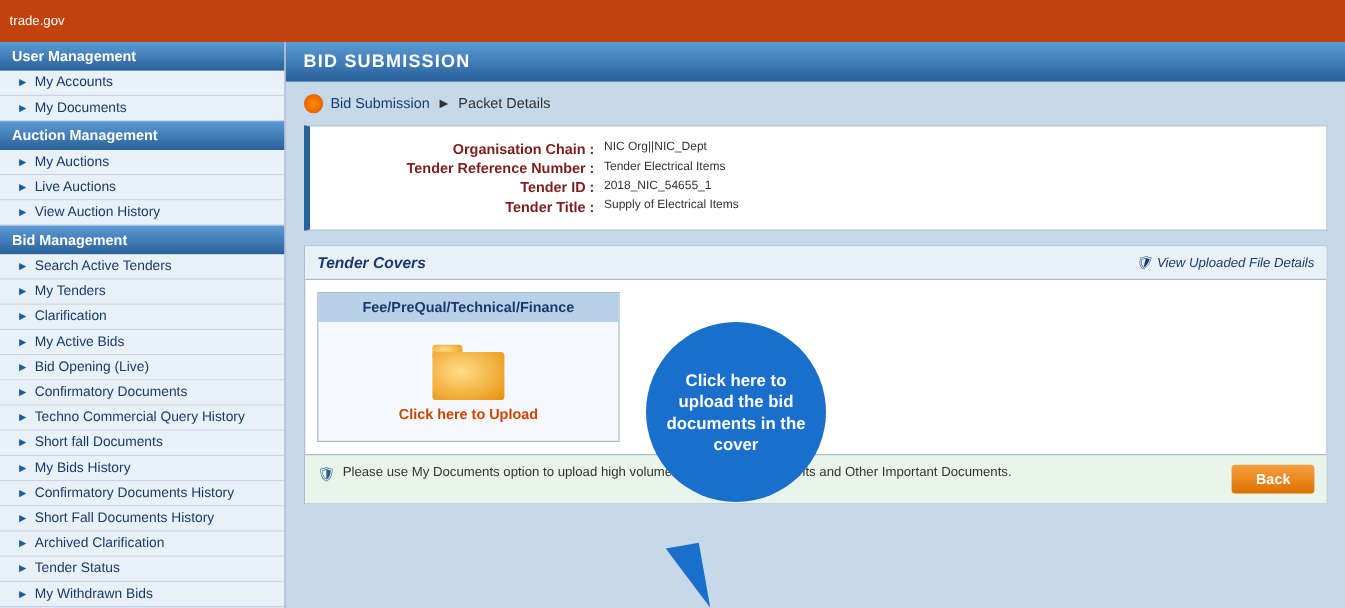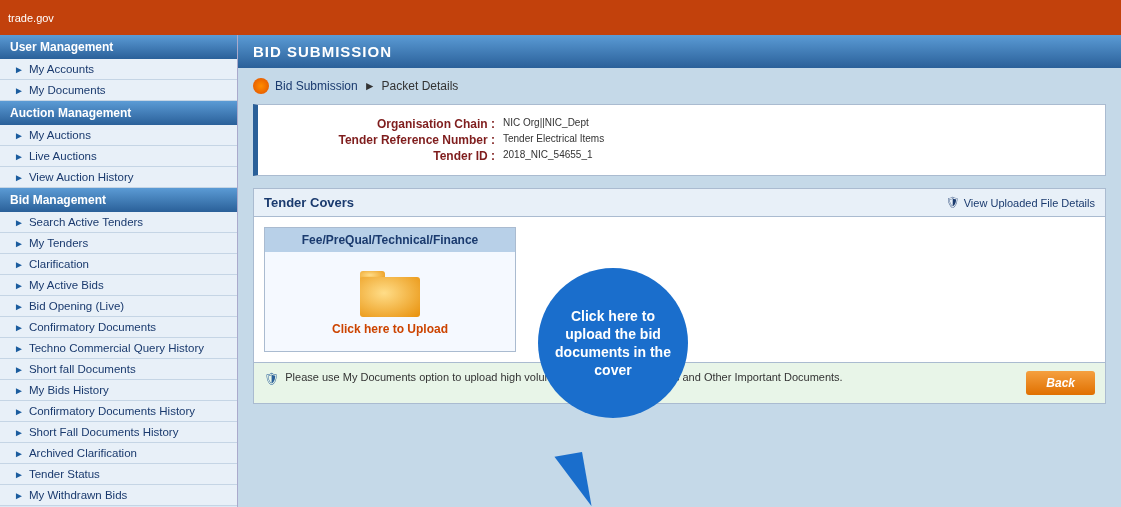--- a/index.html
+++ b/index.html
@@ -35,21 +35,21 @@
     .breadcrumb-current { color: #333; font-size: 12px; }
 
     
     .info-box { background: white; border: 1px solid #aabbd0; border-left: 5px solid #2a6099; padding: 10px 15px; margin-bottom: 12px; }
     .info-row { display: flex; margin: 2px 0; }
     .info-label { font-weight: bold; color: #7f1d1d; font-size: 12px; min-width: 230px; text-align: right; padding-right: 8px; }
     .info-value { color: #333; font-size: 10px; }
 
     
     .tender-covers-box { background: white; border: 1px solid #aabbd0; }
-    .tender-covers-header { display: flex; justify-content: space-between; align-items: center; background: #e8f0f8; border-bottom: 1px solid #aabbd0; padding: 6px 10px; }
+    .tender-covers-header { display: flex; justify-content: space-between; align-items: center; background: #e8f0f8; border-bottom: 1px solid #aabbd0; padding: 6px 10px; font-style: italic; }
     .tender-covers-title { font-weight: bold; color: #1a3a6e; font-size: 13px; }
     .view-uploaded { display: flex; align-items: center; color: #1a3a6e; font-size: 11px; cursor: pointer; }
     .view-uploaded-icon { margin-right: 4px; }
 
     
     .cover-grid { padding: 10px; }
     .cover-item { border: 1px solid #aabbd0; background: #f5f9ff; width: 252px; display: inline-block; vertical-align: top; }
     .cover-item-header { background: #b8d0e8; text-align: center; padding: 5px; font-weight: bold; color: #1a3a6e; font-size: 12px; }
     .cover-item-body { display: flex; flex-direction: column; align-items: center; justify-content: center; padding: 15px 10px; cursor: pointer; }
     .folder-icon { width: 60px; height: 50px; position: relative; cursor: pointer; }
@@ -57,21 +57,21 @@
     .folder-tab { width: 25px; height: 10px; background: radial-gradient(ellipse at 40% 40%, #ffdd88, #e8900a); border-radius: 3px 3px 0 0; position: absolute; top: 4px; left: 0; }
     .upload-label { color: #cc4400; font-weight: bold; font-size: 12px; margin-top: 5px; }
 
     
     .notice-bar { background: #e8f5e8; border-top: 1px solid #aabbd0; padding: 8px 10px; display: flex; align-items: flex-start; }
     .notice-icon { color: #2a6099; margin-right: 6px; margin-top: 1px; }
     .notice-text { color: #333; font-size: 11px; flex: 1; }
 
     
     .back-btn-area { display: flex; justify-content: flex-end; padding: 8px 10px; background: #e8f0f8; border-top: 1px solid #aabbd0; }
-    .back-btn { background: linear-gradient(to bottom, #f5a040, #e07000); color: white; border: none; padding: 5px 20px; font-size: 12px; font-weight: bold; border-radius: 3px; cursor: pointer; font-style: italic; }
+    .back-btn { background: linear-gradient(to bottom, #f5a040, #e07000); color: white; border: none; padding: 5px 20px; font-size: 12px; font-weight: bold; border-radius: 3px; cursor: pointer; }
 
     
     .callout-container { position: absolute; left: 300px; top: 200px; pointer-events: none; }
     .callout-bubble { background: #1a6ecc; color: white; border-radius: 50%; width: 150px; height: 150px; display: flex; align-items: center; justify-content: center; text-align: center; font-size: 14px; font-weight: bold; line-height: 1.3; padding: 15px; }
   </style>
 </head>
 <body>
 
 <div class="top-bar">
   <span class="top-bar-text">trade.gov</span>
@@ -183,20 +183,24 @@
           <span class="info-label">Organisation Chain :</span>
           <span class="info-value">NIC Org||NIC_Dept</span>
         </div>
         <div class="info-row">
           <span class="info-label">Tender Reference Number :</span>
           <span class="info-value">Tender Electrical Items</span>
         </div>
         <div class="info-row">
           <span class="info-label">Tender ID :</span>
           <span class="info-value">2018_NIC_54655_1</span>
+        </div>
+        <div class="info-row">
+          <span class="info-label">Tender Title :</span>
+          <span class="info-value">Supply of Electrical Items</span>
         </div>
       </div>
 
       <div class="tender-covers-box">
         <div class="tender-covers-header">
           <span class="tender-covers-title">Tender Covers</span>
           <div class="view-uploaded">
             <span class="view-uploaded-icon">🛡</span>
             <span>View Uploaded File Details</span>
           </div>

